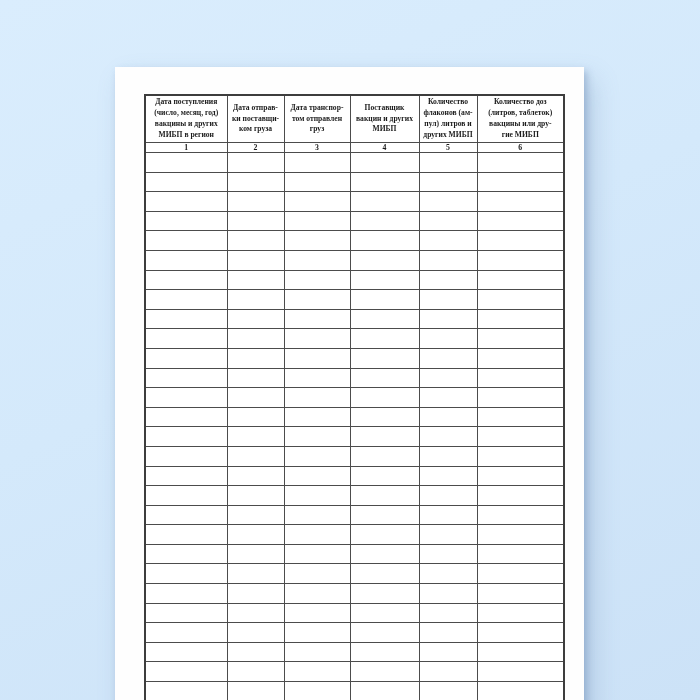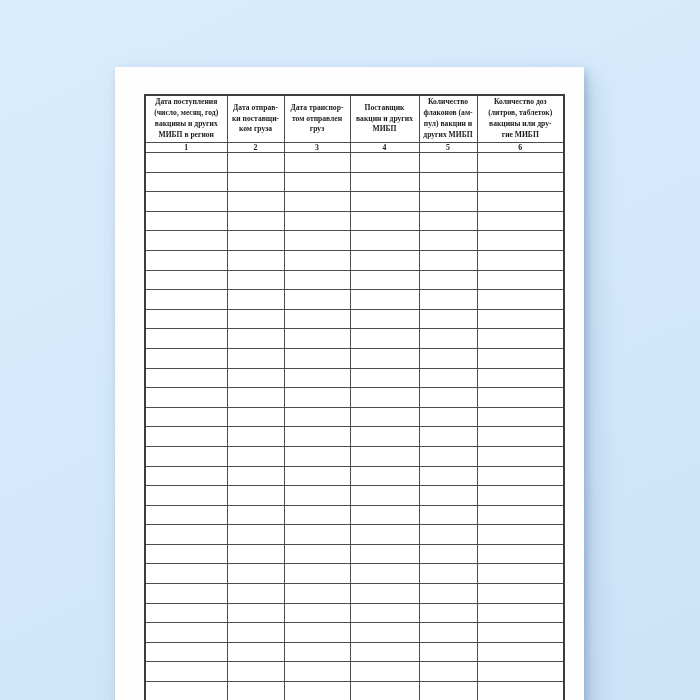--- a/index.html
+++ b/index.html
@@ -80,21 +80,21 @@
 ки поставщи-
 ком груза</th>
         <th>Дата транспор-
 том отправлен
 груз</th>
         <th>Поставщик
 вакцин и других
 МИБП</th>
         <th>Количество
 флаконов (ам-
-пул) вакцин и
+пул) литров и
 других МИБП</th>
         <th>Количество доз
 (литров, таблеток)
 вакцины или дру-
 гие МИБП</th>
       </tr>
       <tr class="nums">
         <td>1</td>
         <td>2</td>
         <td>3</td>

